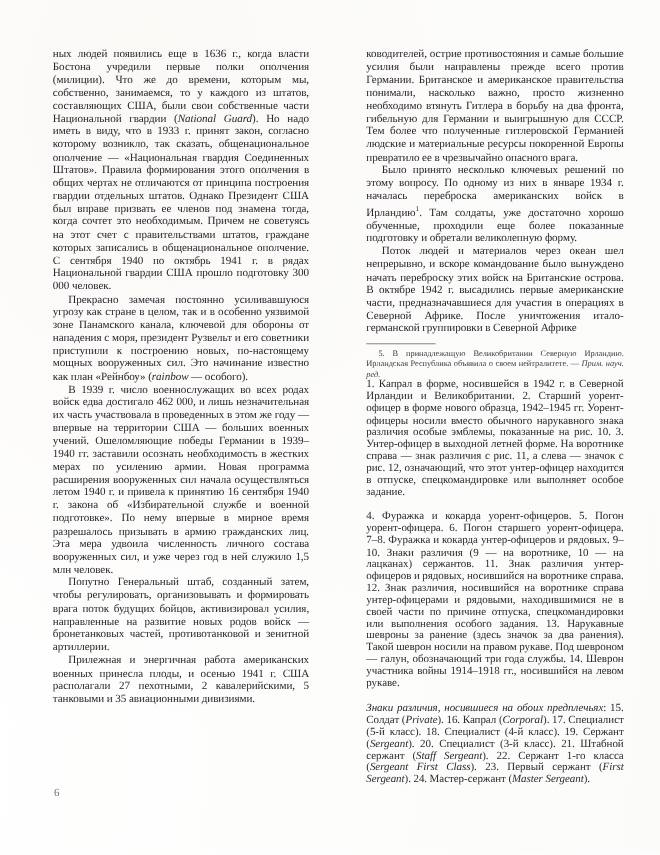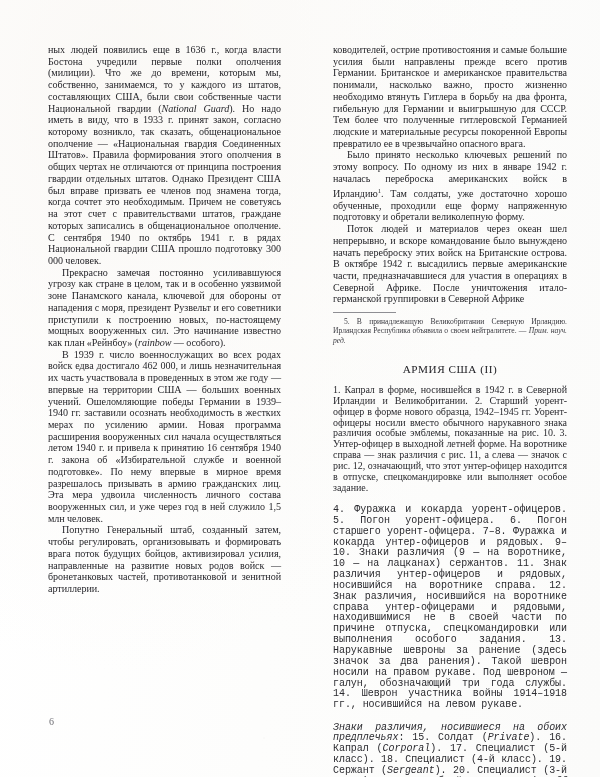--- a/index.html
+++ b/index.html
@@ -99,21 +99,21 @@
   }
   .caption {
     font-size: 10px;
     line-height: 10.85px;
     text-align: justify;
     text-indent: 0;
     color: #2a2a2f;
     letter-spacing: -0.05px;
   }
   .caption + .caption { margin-top: 10.5px; }
-  .caption.gap { margin-top: 11.5px; font-family: Liberation Mono, monospace; }
+  .caption.gap { margin-top: 11.5px; }
 
   .folio {
     position: absolute;
     left: 49px;
     top: 716px;
     font-size: 10px;
     color: #6e6e74;
     letter-spacing: 0.2px;
   }
 </style>
@@ -123,29 +123,29 @@
 <div class="page">
   <div class="grain"></div>
 
   <div class="columns">
 
     <div class="col col-left" id="left-col">
         <p class="body-para cont"><span>ных людей появились еще в 1636 г., когда власти Бостона учредили первые полки ополчения (милиции). Что же до времени, которым мы, собственно, занимаемся, то у каждого из штатов, составляющих США, были свои собственные части Национальной гвардии (</span><i>National Guard</i><span>). Но надо иметь в виду, что в 1933 г. принят закон, согласно которому возникло, так сказать, общенациональное ополчение — «Национальная гвардия Соединенных Штатов». Правила формирования этого ополчения в общих чертах не отличаются от принципа построения гвардии отдельных штатов. Однако Президент США был вправе призвать ее членов под знамена тогда, когда сочтет это необходимым. Причем не советуясь на этот счет с правительствами штатов, граждане которых записались в общенациональное ополчение. С сентября 1940 по октябрь 1941 г. в рядах Национальной гвардии США прошло подготовку 300 000 человек.</span></p>
         <p class="body-para"><span>Прекрасно замечая постоянно усиливавшуюся угрозу как стране в целом, так и в особенно уязвимой зоне Панамского канала, ключевой для обороны от нападения с моря, президент Рузвельт и его советники приступили к построению новых, по-настоящему мощных вооруженных сил. Это начинание известно как план «Рейнбоу» (</span><i>rainbow</i><span> — особого).</span></p>
         <p class="body-para"><span>В 1939 г. число военнослужащих во всех родах войск едва достигало 462 000, и лишь незначительная их часть участвовала в проведенных в этом же году — впервые на территории США — больших военных учений. Ошеломляющие победы Германии в 1939–1940 гг. заставили осознать необходимость в жестких мерах по усилению армии. Новая программа расширения вооруженных сил начала осуществляться летом 1940 г. и привела к принятию 16 сентября 1940 г. закона об «Избирательной службе и военной подготовке». По нему впервые в мирное время разрешалось призывать в армию гражданских лиц. Эта мера удвоила численность личного состава вооруженных сил, и уже через год в ней служило 1,5 млн человек.</span></p>
         <p class="body-para"><span>Попутно Генеральный штаб, созданный затем, чтобы регулировать, организовывать и формировать врага поток будущих бойцов, активизировал усилия, направленные на развитие новых родов войск — бронетанковых частей, противотанковой и зенитной артиллерии.</span></p>
+        <p class="body-para"><span>Прилежная и энергичная работа американских военных принесла плоды, и осенью 1941 г. США располагали 27 пехотными, 2 кавалерийскими, 5 танковыми и 35 авиационными дивизиями.</span></p>
       </div>
 
     <div class="col col-right" id="right-col">
         <p class="body-para cont"><span>ководителей, острие противостояния и самые большие усилия были направлены прежде всего против Германии. Британское и американское правительства понимали, насколько важно, просто жизненно необходимо втянуть Гитлера в борьбу на два фронта, гибельную для Германии и выигрышную для СССР. Тем более что полученные гитлеровской Германией людские и материальные ресурсы покоренной Европы превратило ее в чрезвычайно опасного врага.</span></p>
-        <p class="body-para"><span>Было принято несколько ключевых решений по этому вопросу. По одному из них в январе 1942 г. началась переброска американских войск в Ирландию</span><sup style="font-size: 0.66em; vertical-align: super;">1</sup><span>. Там солдаты, уже достаточно хорошо обученные, проходили еще форму напряженную подготовку и обретали великолепную форму.</span></p>
+        <p class="body-para"><span>Было принято несколько ключевых решений по этому вопросу. По одному из них в январе 1934 г. началась переброска американских войск в Ирландию</span><sup style="font-size: 0.66em; vertical-align: super;">1</sup><span>. Там солдаты, уже достаточно хорошо обученные, проходили еще более показанные подготовку и обретали великолепную форму.</span></p>
         <p class="body-para"><span>Поток людей и материалов через океан шел непрерывно, и вскоре командование было вынуждено начать переброску этих войск на Британские острова. В октябре 1942 г. высадились первые американские части, предназначавшиеся для участия в операциях в Северной Африке. После уничтожения итало-германской группировки в Северной Африке</span></p>
         <div class="fn-rule"></div>
         <p class="footnote"><span>5. В принадлежащую Великобритании Северную Ирландию. Ирландская Республика объявила о своем нейтралитете. — </span><i>Прим. науч. ред.</i></p>
-        <p class="section-heading">АРМИЯ США (II)</p>
         <p class="caption"><span>1. Капрал в форме, носившейся в 1942 г. в Северной Ирландии и Великобритании. 2. Старший уорент-офицер в форме нового образца, 1942–1945 гг. Уорент-офицеры носили вместо обычного нарукавного знака различия особые эмблемы, показанные на рис. 10. 3. Унтер-офицер в выходной летней форме. На воротнике справа — знак различия с рис. 11, а слева — значок с рис. 12, означающий, что этот унтер-офицер находится в отпуске, спецкомандировке или выполняет особое задание.</span></p>
         <p class="caption gap"><span>4. Фуражка и кокарда уорент-офицеров. 5. Погон уорент-офицера. 6. Погон старшего уорент-офицера. 7–8. Фуражка и кокарда унтер-офицеров и рядовых. 9– 10. Знаки различия (9 — на воротнике, 10 — на лацканах) сержантов. 11. Знак различия унтер-офицеров и рядовых, носившийся на воротнике справа. 12. Знак различия, носившийся на воротнике справа унтер-офицерами и рядовыми, находившимися не в своей части по причине отпуска, спецкомандировки или выполнения особого задания. 13. Нарукавные шевроны за ранение (здесь значок за два ранения). Такой шеврон носили на правом рукаве. Под шевроном — галун, обозначающий три года службы. 14. Шеврон участника войны 1914–1918 гг., носившийся на левом рукаве.</span></p>
         <p class="caption gap"><i>Знаки различия, носившиеся на обоих предплечьях</i><span>: 15. Солдат (</span><i>Private</i><span>). 16. Капрал (</span><i>Corporal</i><span>). 17. Специалист (5-й класс). 18. Специалист (4-й класс). 19. Сержант (</span><i>Sergeant</i><span>). 20. Специалист (3-й класс). 21. Штабной сержант (</span><i>Staff Sergeant</i><span>). 22. Сержант 1-го класса (</span><i>Sergeant First Class</i><span>). 23. Первый сержант (</span><i>First Sergeant</i><span>). 24. Мастер-сержант (</span><i>Master Sergeant</i><span>).</span></p>
       </div>
 
   </div>
 
   <div class="folio">6</div>
 </div>
 

